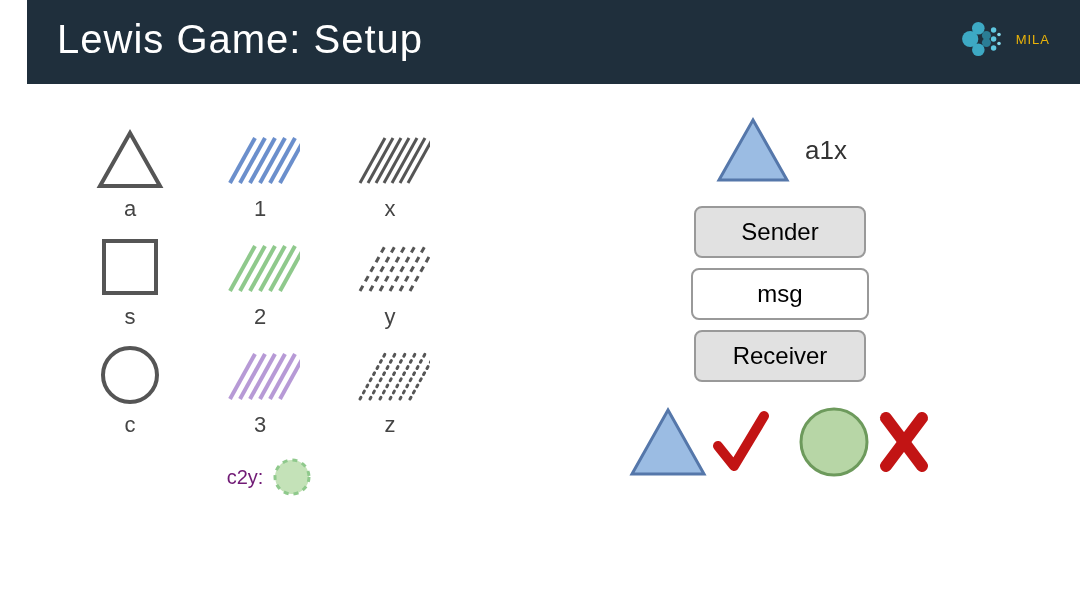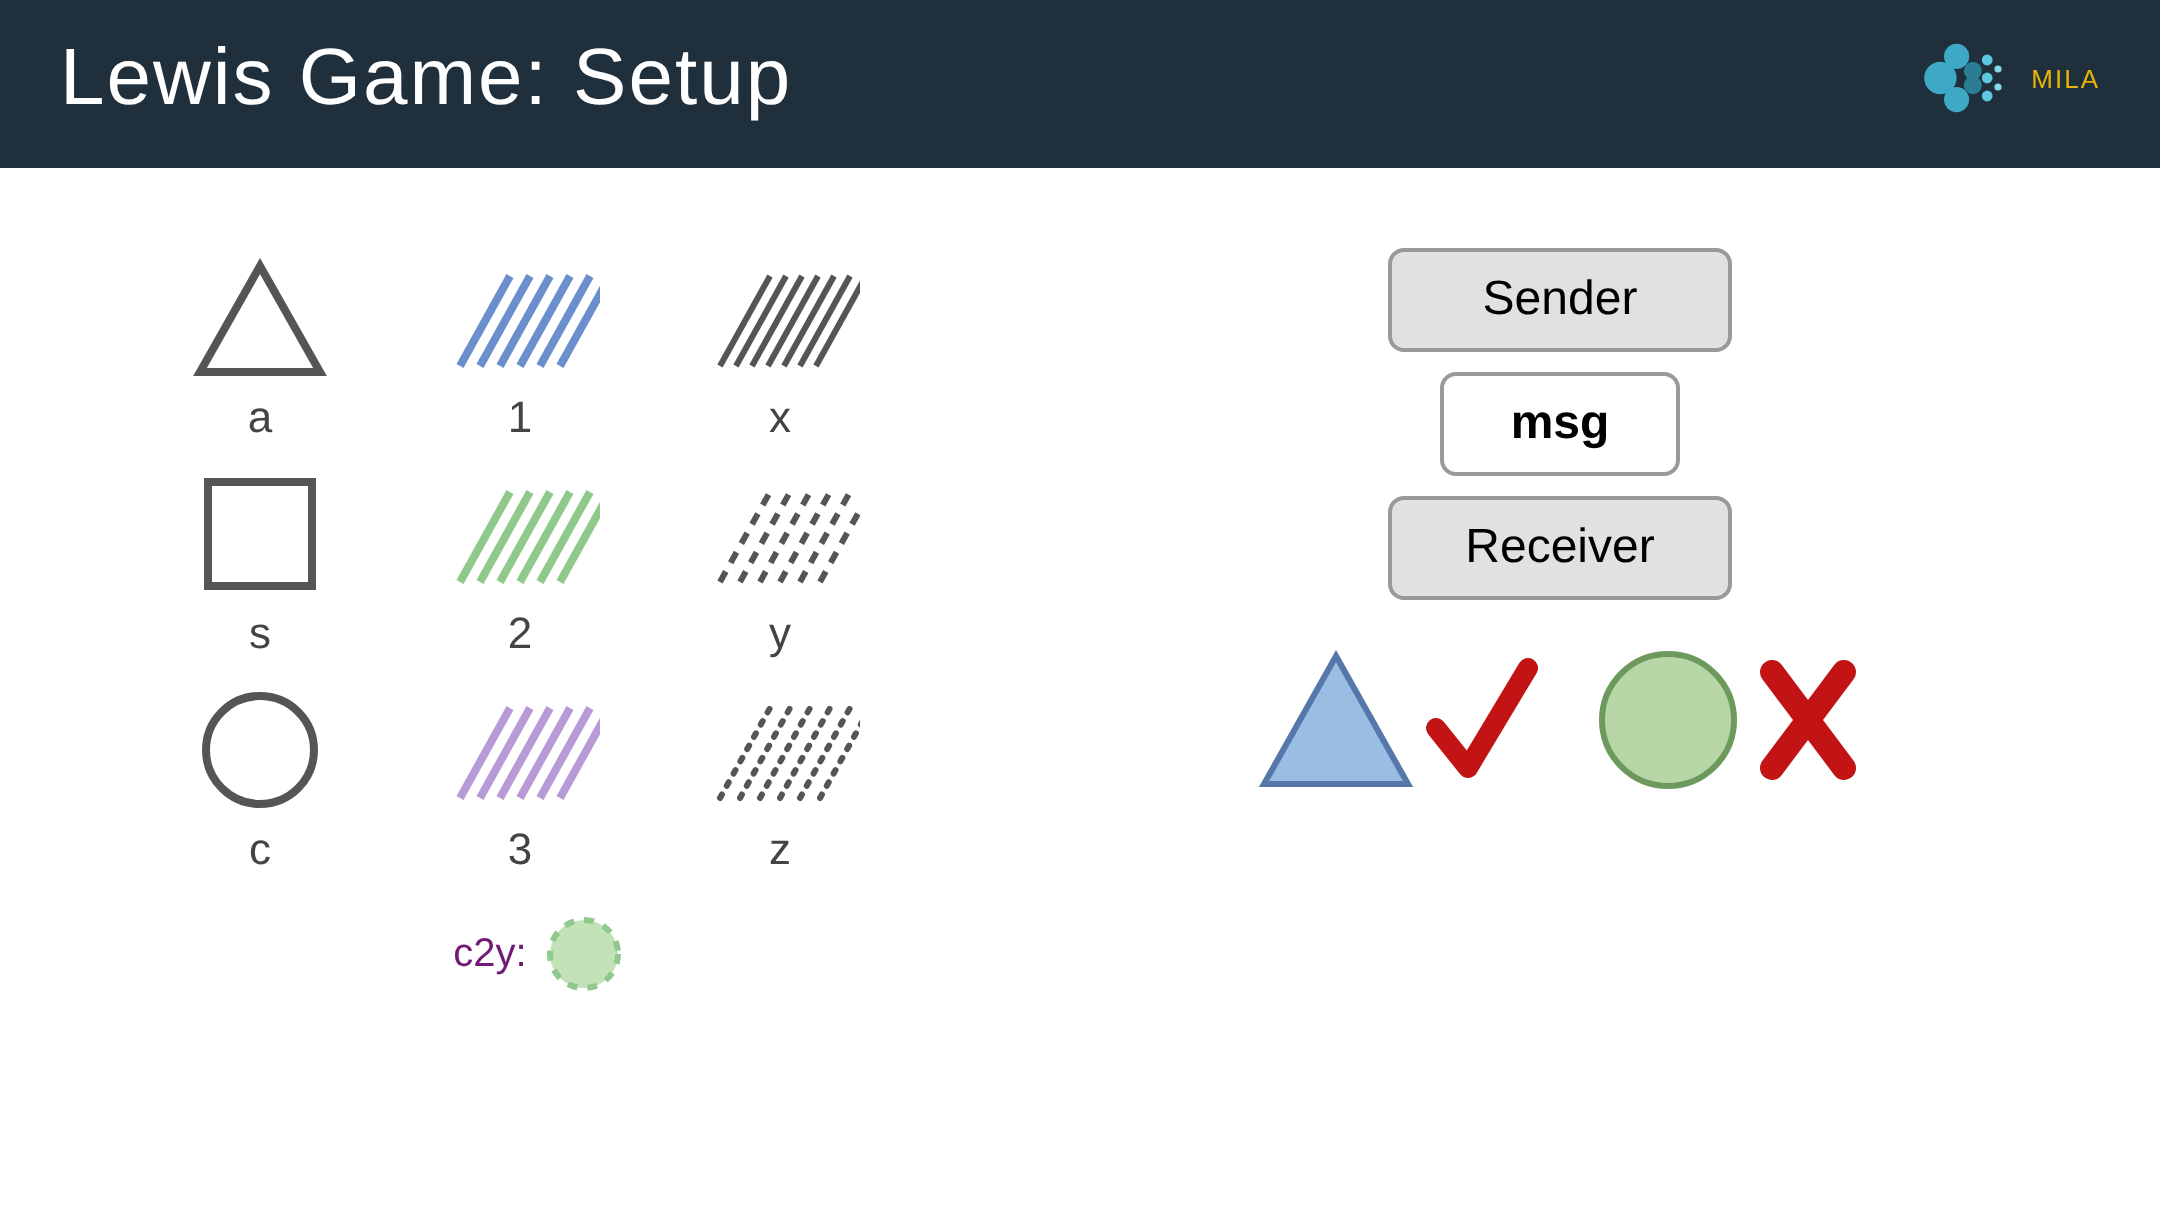--- a/index.html
+++ b/index.html
@@ -1,35 +1,35 @@
 <!DOCTYPE html>
 <html><head>
   <meta charset="utf-8">
   <style>
     * { margin:0; padding:0; box-sizing:border-box; }
     body { font-family: Arial, Helvetica, sans-serif; background:#fff; width:1080px; height:608px; overflow:hidden; }
-    .header { background:#1f2f3c; color:#fff; padding:12px 30px 18px 30px; display:flex; align-items:center; justify-content:space-between; }
+    .header { background:#1f2f3c; color:#fff; padding:12px 30px 18px 30px; display:flex; align-items:center; justify-content:space-between;margin-left:27px; }
     .header-left h1 { font-size:40px; font-weight:400; letter-spacing:1px; }
     .header-left p { font-size:16px; margin-top:4px; opacity:.92; }
     .logo { display:flex; align-items:center; gap:8px; }
     .logo-text { color:#eab308; font-size:13px; letter-spacing:1px; }
     .content { display:flex; padding:30px 50px 0 70px; gap:60px; }
     .left-panel { width:400px; padding:10px; }
     .grid { display:grid; grid-template-columns:repeat(3,100px); grid-template-rows:repeat(3,auto); gap:10px 30px; }
     .cell { display:flex; flex-direction:column; align-items:center; }
     .cell-svg { width:80px; height:70px; display:flex; align-items:center; justify-content:center; }
     .cell-label { font-size:22px; margin-top:2px; color:#444; }
     .examples-row { display:flex; gap:40px; margin-top:18px; justify-content:center; }
     .example { display:flex; align-items:center; gap:8px; font-size:20px; color:#701a75; }
     .ex-sw { width:42px; height:42px; display:flex; align-items:center; justify-content:center; }
     .right-panel { flex:1; display:flex; flex-direction:column; align-items:center; padding-top:0; }
     .target { display:flex; align-items:center; gap:12px; font-size:26px; color:#333; margin-bottom:10px; }
     .box { width:172px; padding:10px 0; text-align:center; font-size:24px; border-radius:8px; border:2px solid #999; margin-top:10px; }
     .box-grey { background:#e1e1e1; }
-    .box-white { background:#fff; width:120px;font-weight:bold; }
+    .box-white { background:#fff; width:178px; }
     .choices { display:flex; gap:24px; align-items:center; margin-top:20px; }
     .choice-pair { display:flex; align-items:center; gap:0; }
   </style>
 </head>
 <body>
 
 <div class="header">
   <div class="header-left">
     <h1>Lewis Game: Setup</h1>
   </div>
@@ -182,20 +182,26 @@
         <span class="ex-sw">
             <svg width="42" height="42">
               <circle cx="21" cy="21" r="17" fill="#c4e2b8" stroke="#8fc98c" stroke-width="3" stroke-dasharray="5 5"></circle>
             </svg>
           </span>
       </div>
     </div>
   </div>
 
   <div class="right-panel">
+    <div class="target">
+      <svg width="80" height="72">
+          <polygon points="40,6 74,66 6,66" fill="#9bbce3" stroke="#5577aa" stroke-width="3"></polygon>
+        </svg>
+      <span>a1x</span>
+    </div>
     <div class="box box-grey">Sender</div>
     <div class="box box-white">msg</div>
     <div class="box box-grey">Receiver</div>
 
     <div class="choices">
       <div class="choice-pair">
         <svg width="84" height="76">
             <polygon points="42,6 78,70 6,70" fill="#9bbce3" stroke="#5577aa" stroke-width="3"></polygon>
           </svg>
         <svg width="60" height="76">

